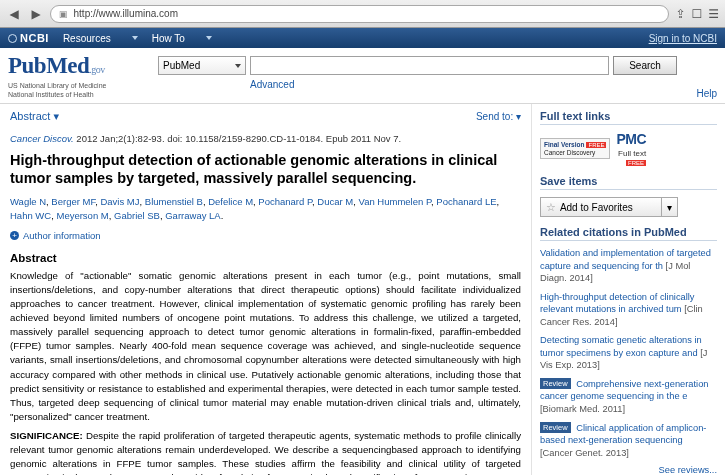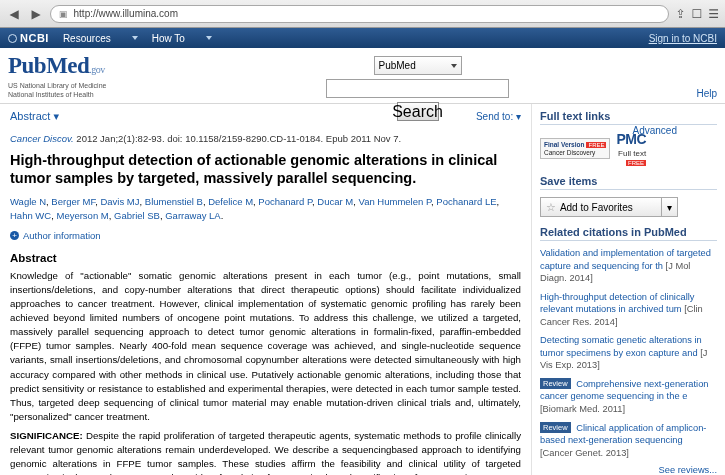--- a/index.html
+++ b/index.html
@@ -79,51 +79,50 @@
   .pm-logo {
     font-family:"Liberation Serif", serif;
     font-size:23px; font-weight:bold;
     color:#1b4a8c;
     letter-spacing:-0.5px;
     line-height:1;
   }
   .pm-logo .gov { font-size:10px; color:#5f87bb; font-weight:normal; }
   .pm-logo-sub { font-size:7px; color:#555; line-height:1.35; margin-top:4px; }
   .pm-search-block { flex:1; padding-top:2px; }
-  .pm-search-row { display:flex; align-items:center; gap:4px;flex-direction:column; }
+  .pm-search-row { display:flex; align-items:flex-end; gap:4px; }
   .db-select {
     width:88px; height:19px;
     border:1px solid #a0a0a0;
     background:linear-gradient(#fff,#eee);
     font-size:10px;
     display:flex; align-items:center;
     padding:0 4px;
     position:relative;
   }
   .db-select .caret {
     position:absolute; right:4px;
     width:0;height:0;border-left:3px solid transparent;border-right:3px solid transparent;
     border-top:4px solid #444;
   }
   .search-input {
     flex:1; height:19px;
     border:1px solid #a0a0a0;
     background:#fff;
   }
   .search-btn {
-    width:42px; height:19px;
+    width:64px; height:19px;
     border:1px solid #8a8a8a;
     background:linear-gradient(#fdfdfd,#dcdcdc);
-    font-size:16px;
+    font-size:10px;
     display:flex; align-items:center; justify-content:center;
   }
   .advanced {
     margin-top:4px; font-size:10px; color:#1a5aa6;
     margin-left:92px;
-    text-align:right;
   }
   .pm-help { width:40px; text-align:right; font-size:10px; color:#1a5aa6; padding-top:34px; }
 
   
   .content { display:flex; height:calc(475px - 28px - 20px - 56px); }
   .main-col {
     width:532px;
     padding:6px 10px 0 10px;
     border-right:1px solid #e2e2e2;
     overflow:hidden;

